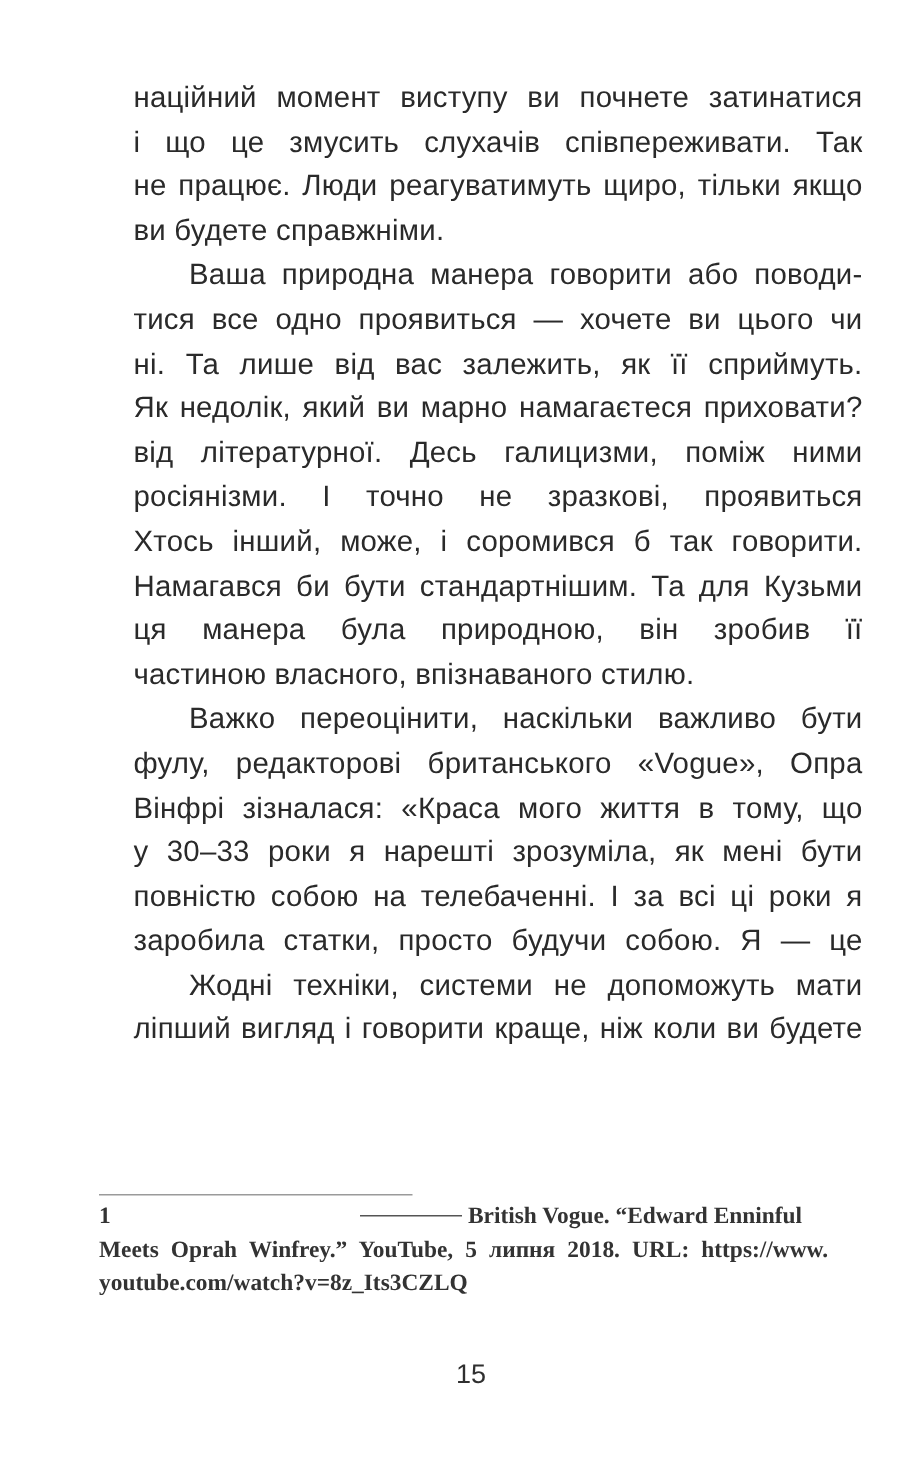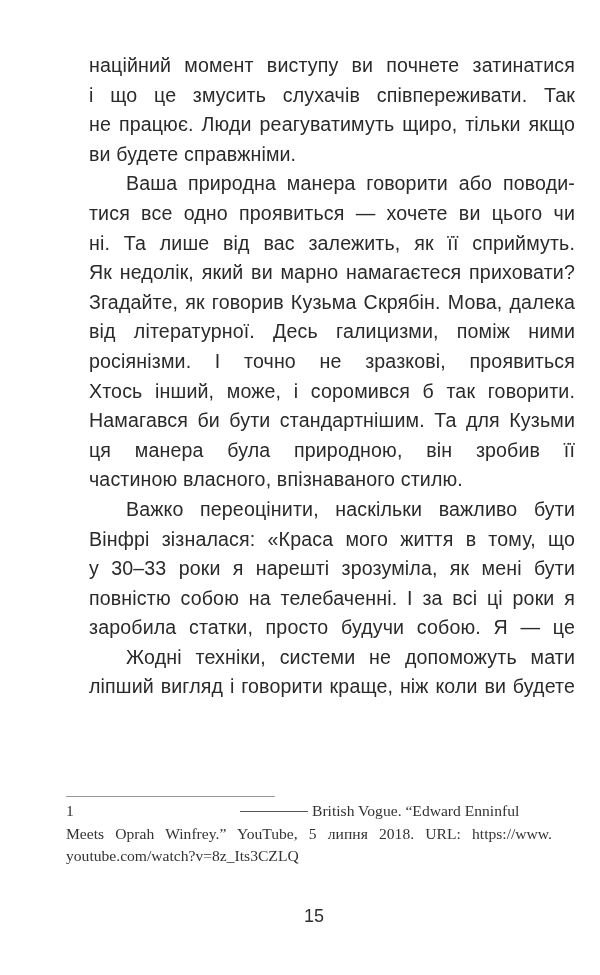--- a/index.html
+++ b/index.html
@@ -62,20 +62,21 @@
       width: 486px;
       font-family: "Liberation Serif", serif;
       font-size: 15.6px;
       line-height: 22.5px;
       color: #333333;
     }
     .fn-line {
       display: block;
       white-space: nowrap;
       position: relative;
+      font-weight: bold;
     }
     .fn-num {
       display: inline-block;
       width: 174px;
     }
     .fn-blank {
       display: inline-block;
       width: 68px;
       border-bottom: 1px solid #555;
       vertical-align: 4px;
@@ -107,29 +108,29 @@
 
     <span class="line justify">наційний момент виступу ви почнете затинатися</span>
     <span class="line justify">і що це змусить слухачів співпереживати. Так</span>
     <span class="line justify">не працює. Люди реагуватимуть щиро, тільки якщо</span>
     <span class="line">ви будете справжніми.</span>
 
     <span class="line indent justify">Ваша природна манера говорити або поводи-</span>
     <span class="line justify">тися все одно проявиться — хочете ви цього чи</span>
     <span class="line justify">ні. Та лише від вас залежить, як її сприймуть.</span>
     <span class="line justify">Як недолік, який ви марно намагаєтеся приховати?</span>
-    <span class="line justify">Згадайте, як говорив Кузьма Скрябін. Мова, далека</span>
     <span class="line justify">від літературної. Десь галицизми, поміж ними</span>
     <span class="line justify">росіянізми. І точно не зразкові, проявиться інтонації.</span>
     <span class="line justify">Хтось інший, може, і соромився б так говорити.</span>
     <span class="line justify">Намагався би бути стандартнішим. Та для Кузьми</span>
     <span class="line justify">ця манера була природною, він зробив її перевагою,</span>
     <span class="line">частиною власного, впізнаваного стилю.</span>
 
     <span class="line indent justify">Важко переоцінити, наскільки важливо бути</span>
+    <span class="line justify">фулу, редакторові британського «Vogue», Опра</span>
     <span class="line justify">Вінфрі зізналася: «Краса мого життя в тому, що десь</span>
     <span class="line justify">у 30–33 роки я нарешті зрозуміла, як мені бути</span>
     <span class="line justify">повністю собою на телебаченні. І за всі ці роки я</span>
     <span class="line justify">заробила статки, просто будучи собою. Я — це завж-</span>
 
     <span class="line indent justify">Жодні техніки, системи не допоможуть мати</span>
     <span class="line justify">ліпший вигляд і говорити краще, ніж коли ви будете</span>
   </div>
 </div>
 

